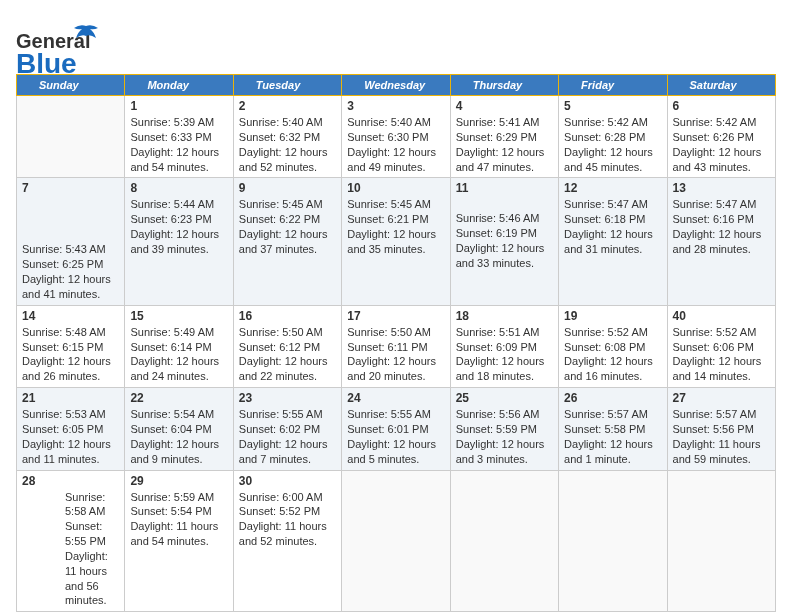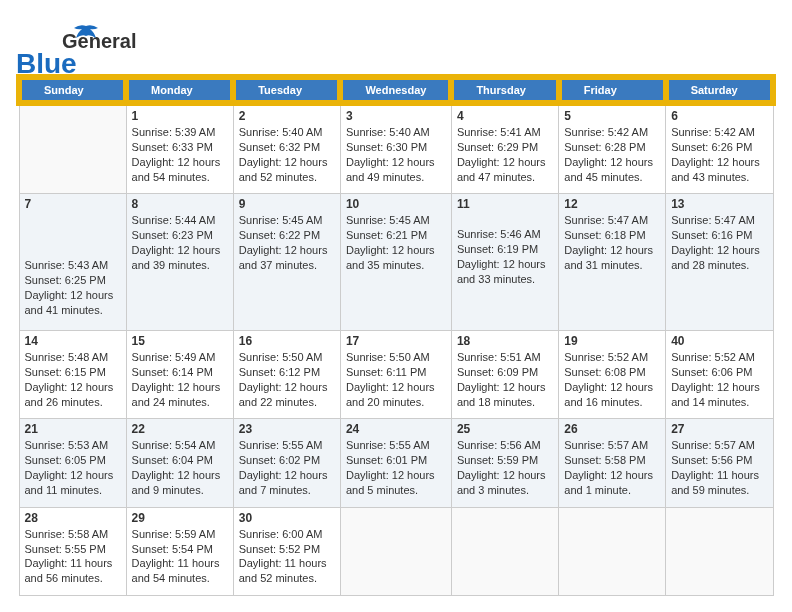--- a/index.html
+++ b/index.html
@@ -47,21 +47,22 @@
       flex: 1;
       font-size: 10px;
     }
     .calendar-table th {
       background-color: #3a7abf;
       color: #fff;
       text-align: left;
       padding: 4px 22px;
       font-size: 11px;
       font-weight: bold;
-      border: 6px solid #eab308;
+      border: 1px solid #eab308;
+      font-style: italic;
     }
     .calendar-table td {
       border: 1px solid #ccc;
       vertical-align: top;
       padding: 3px 5px;
       width: calc(100% / 7);
       height: 82px;
     }
     .day-num {
       font-weight: bold;
@@ -82,21 +83,21 @@
       background: #f0f4f8;
     }
   </style>
 </head>
 <body>
 
 <div class="page">
   <div class="header">
     <div class="logo">
       <div style="position:relative; width:90px; height:50px;">
-        <span style="font-size:20px; font-weight:bold; color:#333; position:absolute; top:14px; left:0;margin-left:46px;">
+        <span style="font-size:20px; font-weight:bold; color:#333; position:absolute; top:14px; left:0;">
           <span style="color:#333;">General</span>
         </span>
         <span style="font-size:28px; font-weight:bold; color:#1a6bbf; position:absolute; top:32px; left:0;">Blue</span>
 
         <svg style="position:absolute; top:8px; left:56px;" width="28" height="22" viewBox="0 0 28 22">
           <path d="M14 2 Q20 0 26 4 Q22 6 18 5 Q22 8 24 14 Q18 10 14 12 Q10 10 4 14 Q6 8 10 5 Q6 6 2 4 Q8 0 14 2Z" fill="#1a6bbf"></path>
         </svg>
       </div>
     </div>
     <div class="title-block">
@@ -312,21 +313,21 @@
             <span class="day-num">27</span>
             <div class="day-info" style="white-space: pre-line;">Sunrise: 5:57 AM
 Sunset: 5:56 PM
 Daylight: 11 hours
 and 59 minutes.</div>
           </td>
         </tr>
         <tr>
           <td>
             <span class="day-num">28</span>
-            <div class="day-info" style="white-space: pre-line;">Sunrise: 5:58 AM
+            <div class="day-info" style="white-space: pre-line; margin-left: 43px;">Sunrise: 5:58 AM
 Sunset: 5:55 PM
 Daylight: 11 hours
 and 56 minutes.</div>
           </td>
           <td>
             <span class="day-num">29</span>
             <div class="day-info" style="white-space: pre-line;">Sunrise: 5:59 AM
 Sunset: 5:54 PM
 Daylight: 11 hours
 and 54 minutes.</div>

